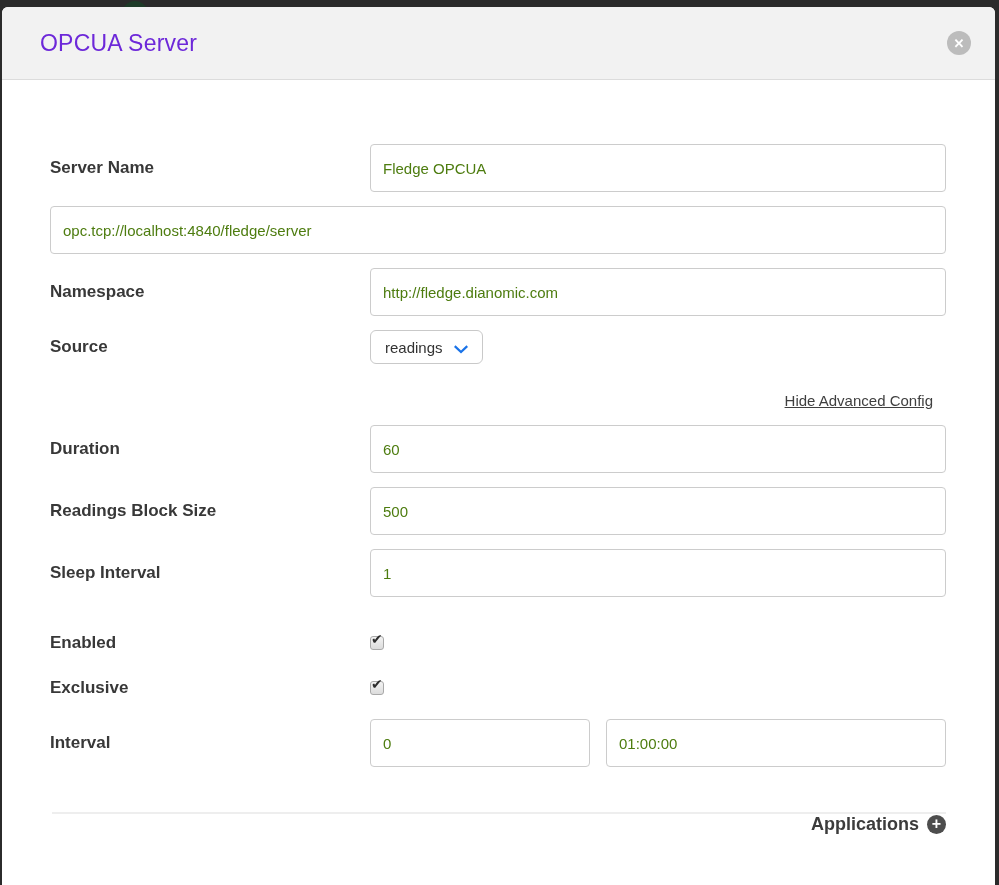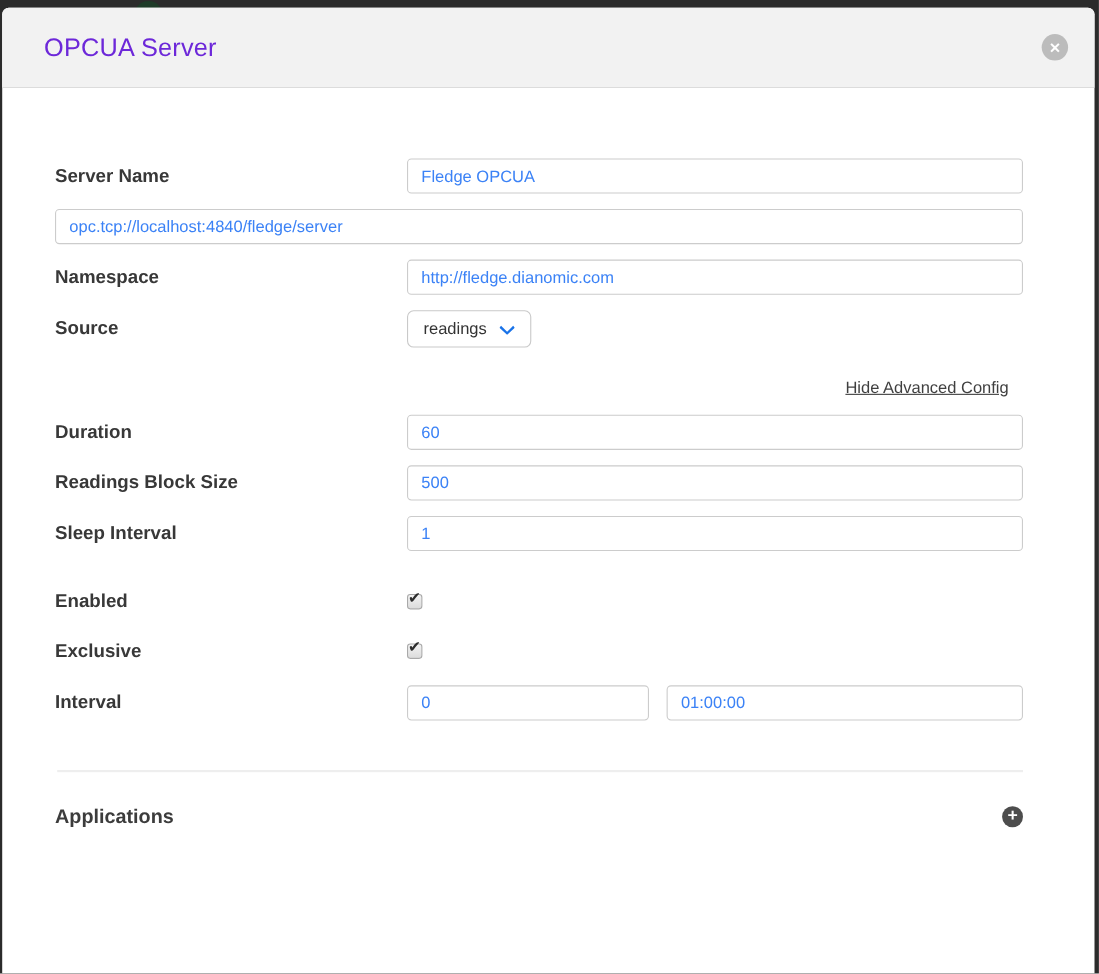--- a/index.html
+++ b/index.html
@@ -35,30 +35,30 @@
     margin: 12px; font-size: 23px; font-weight: 400;
     color: #6d28d9; letter-spacing: 0.2px;
   }
   .close-btn {
     width: 24px; height: 24px; border-radius: 50%;
     background: #bcbcbc; border: none; padding: 0;
     color: #ffffff; font-size: 13px; font-weight: bold;
     display: flex; align-items: center; justify-content: center;
     cursor: pointer; font-family: inherit;
   }
-  .modal-body { padding: 64px 65px 0 48px; }
+  .modal-body { padding: 64px 49px 0 48px; }
   .row { display: flex; align-items: center; margin-bottom: 14px; }
   .row .lbl {
     width: 320px; flex-shrink: 0;
     font-size: 17px; font-weight: bold; color: #383838;
   }
   .text-input {
-    flex: 1; height: 32px;
+    flex: 1; height: 48px;
     border: 1px solid #cccccc; border-radius: 4px;
-    padding: 0 12px; font-size: 15px; color: #3b82f6;
+    padding: 0 12px; font-size: 15px; color: #4d7c0f;
     font-family: inherit; background: #ffffff;
   }
   .select-box {
     height: 34px; border: 1px solid #c9c9c9; border-radius: 6px;
     padding: 0 14px; background: #ffffff;
     display: inline-flex; align-items: center; gap: 11px;
     font-size: 15px; color: #333333; cursor: pointer;
   }
   .chevron { display: inline-block; margin-top: 2px; }
   .link-row {
@@ -83,22 +83,21 @@
     font-size: 14px; color: #2d2d2d; line-height: 1;
   }
   .interval-row { margin-top: 19px; margin-bottom: 0; }
   .interval-count { width: 220px; flex: 0 0 220px; }
   .interval-gap { width: 16px; flex: 0 0 16px; }
   .divider {
     border: none; border-top: 2px solid #eeeeee;
     margin: 45px 0 0 2px; height: 0;
   }
   .apps-row {
-    margin-top: 30px;
-    display: flex; justify-content: space-between; align-items: center; gap: 8px;
+    display: flex; justify-content: flex-end; align-items: center; gap: 8px;
   }
   .apps-label { font-size: 18px; font-weight: bold; color: #3c3c3c; }
   .plus-circle {
     width: 19px; height: 19px; border-radius: 50%;
     background: #4d4d4d; color: #ffffff;
     display: inline-flex; align-items: center; justify-content: center;
     font-size: 16px; font-weight: bold; line-height: 1;
     cursor: pointer; padding-bottom: 1px;
   }
 </style>

